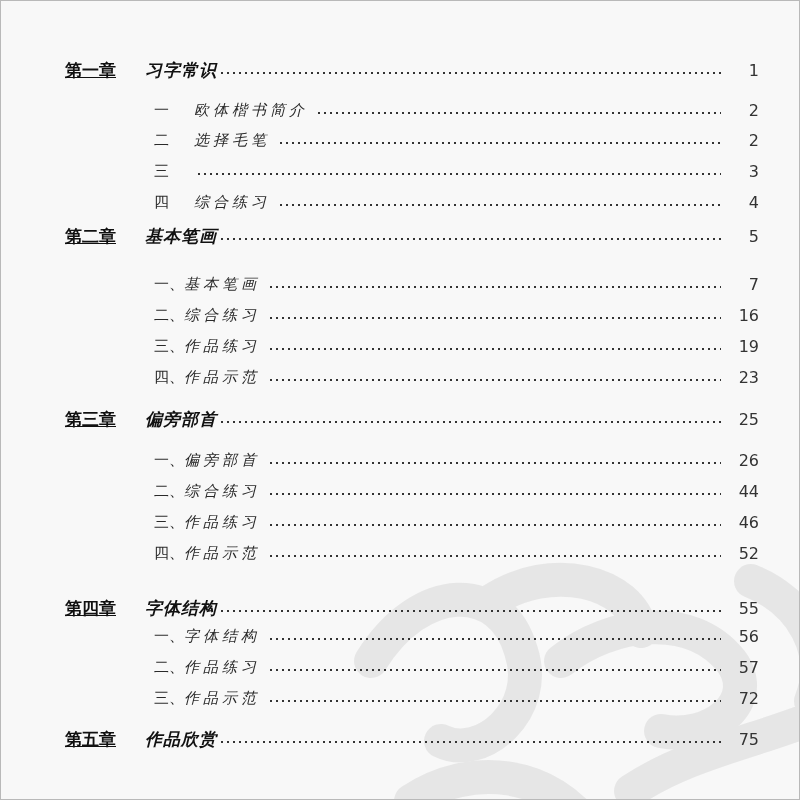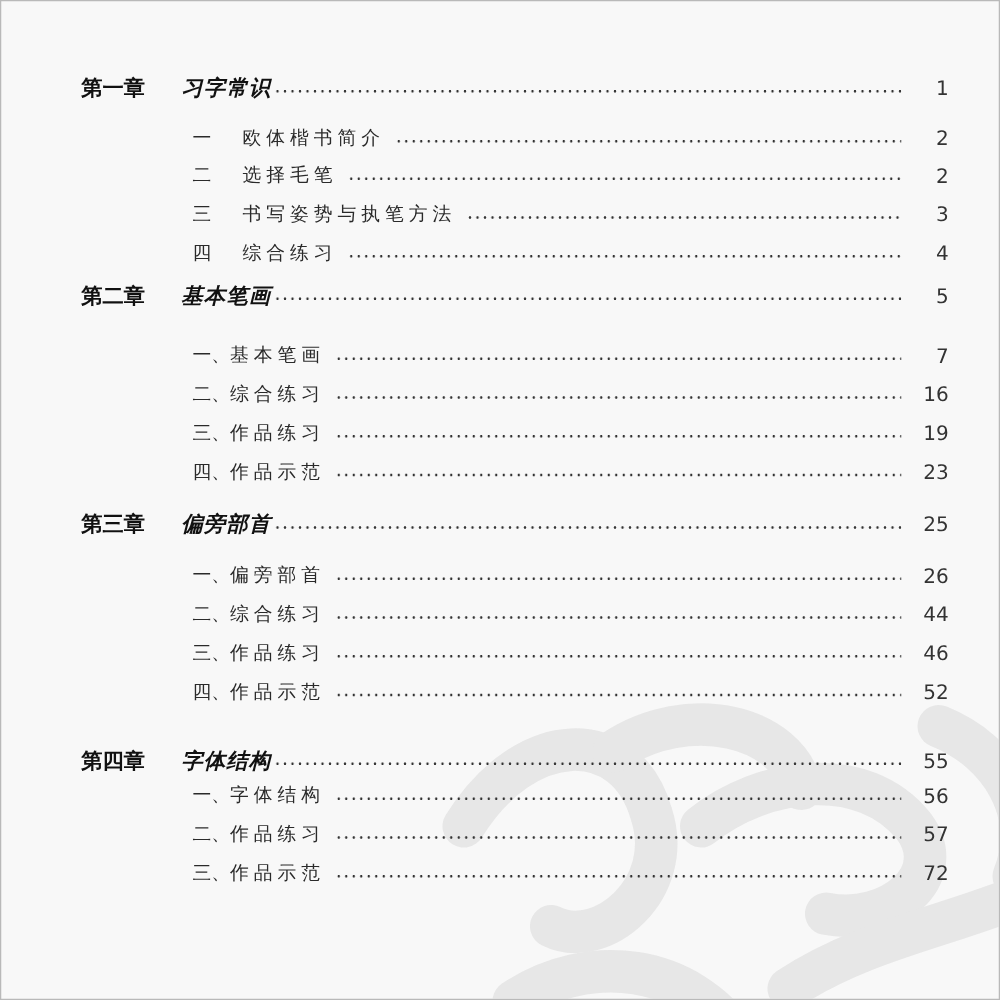--- a/index.html
+++ b/index.html
@@ -51,37 +51,39 @@
     .row.section {
       left: 153px;
       width: 605px;
       font-size: 15px;
       color: #2a2a2a;
     }
     .chap-num {
       width: 80px;
       letter-spacing: 0px;
       flex: 0 0 auto;
+      text-decoration: underline;
     }
     .chap-title {
       flex: 0 0 auto;
       letter-spacing: 1px;
       font-style: italic;
     }
     .sec-num {
       flex: 0 0 auto;
       width: 40px;
     }
     .sec-num.dun {
       width: auto;
     }
     .sec-title {
       flex: 0 0 auto;
       letter-spacing: 4px;
       padding-right: 6px;
+      font-style: italic;
     }
     .leader {
       flex: 1 1 auto;
       height: 2px;
       margin: 0 8px 0 2px;
       align-self: center;
       margin-top: 6px;
       background-image: radial-gradient(circle, #333 0.9px, transparent 1.2px);
       background-size: 6px 2px;
       background-repeat: repeat-x;
@@ -126,21 +128,20 @@
       <span class="page-no">2</span>
     </div>
     <div class="row section" style="top:127px">
       <span class="sec-num">二</span>
       <span class="sec-title">选择毛笔</span>
       <span class="leader"></span>
       <span class="page-no">2</span>
     </div>
     <div class="row section" style="top:158px">
       <span class="sec-num">三</span>
-      <span class="sec-title">书写姿势与执笔方法</span>
       <span class="leader"></span>
       <span class="page-no">3</span>
     </div>
     <div class="row section" style="top:189px">
       <span class="sec-num">四</span>
       <span class="sec-title">综合练习</span>
       <span class="leader"></span>
       <span class="page-no">4</span>
     </div>
 
@@ -224,15 +225,21 @@
       <span class="leader"></span>
       <span class="page-no">57</span>
     </div>
     <div class="row section" style="top:685px">
       <span class="sec-num dun">三、</span>
       <span class="sec-title">作品示范</span>
       <span class="leader"></span>
       <span class="page-no">72</span>
     </div>
 
+    <div class="row chapter" style="top:726px">
+      <span class="chap-num">第五章</span>
+      <span class="chap-title">作品欣赏</span>
+      <span class="leader"></span>
+      <span class="page-no">75</span>
+    </div>
 
   </div>
 </div>
 
 </body></html>

